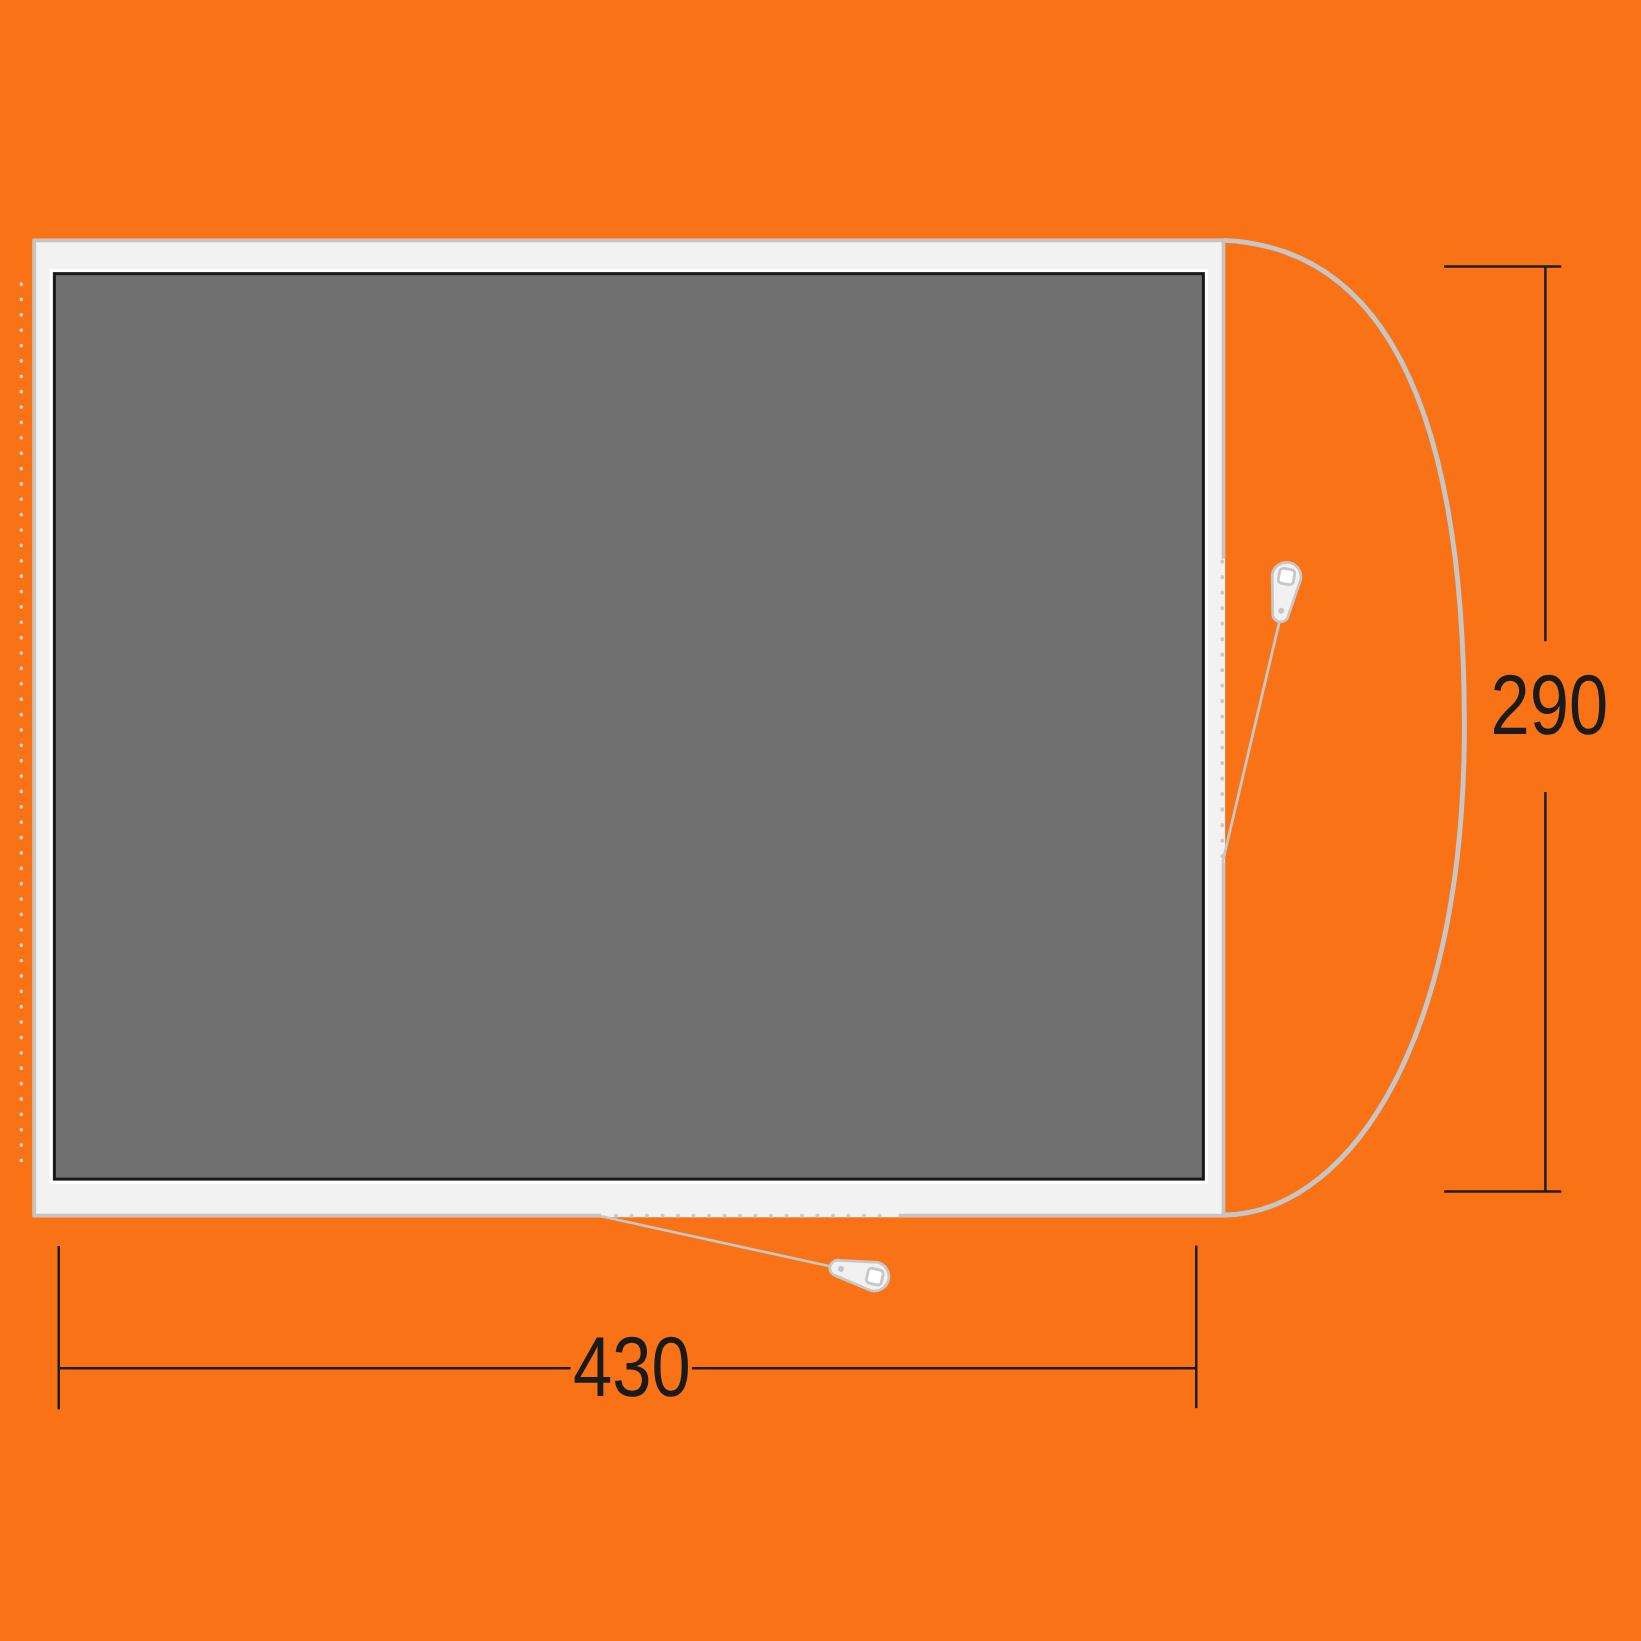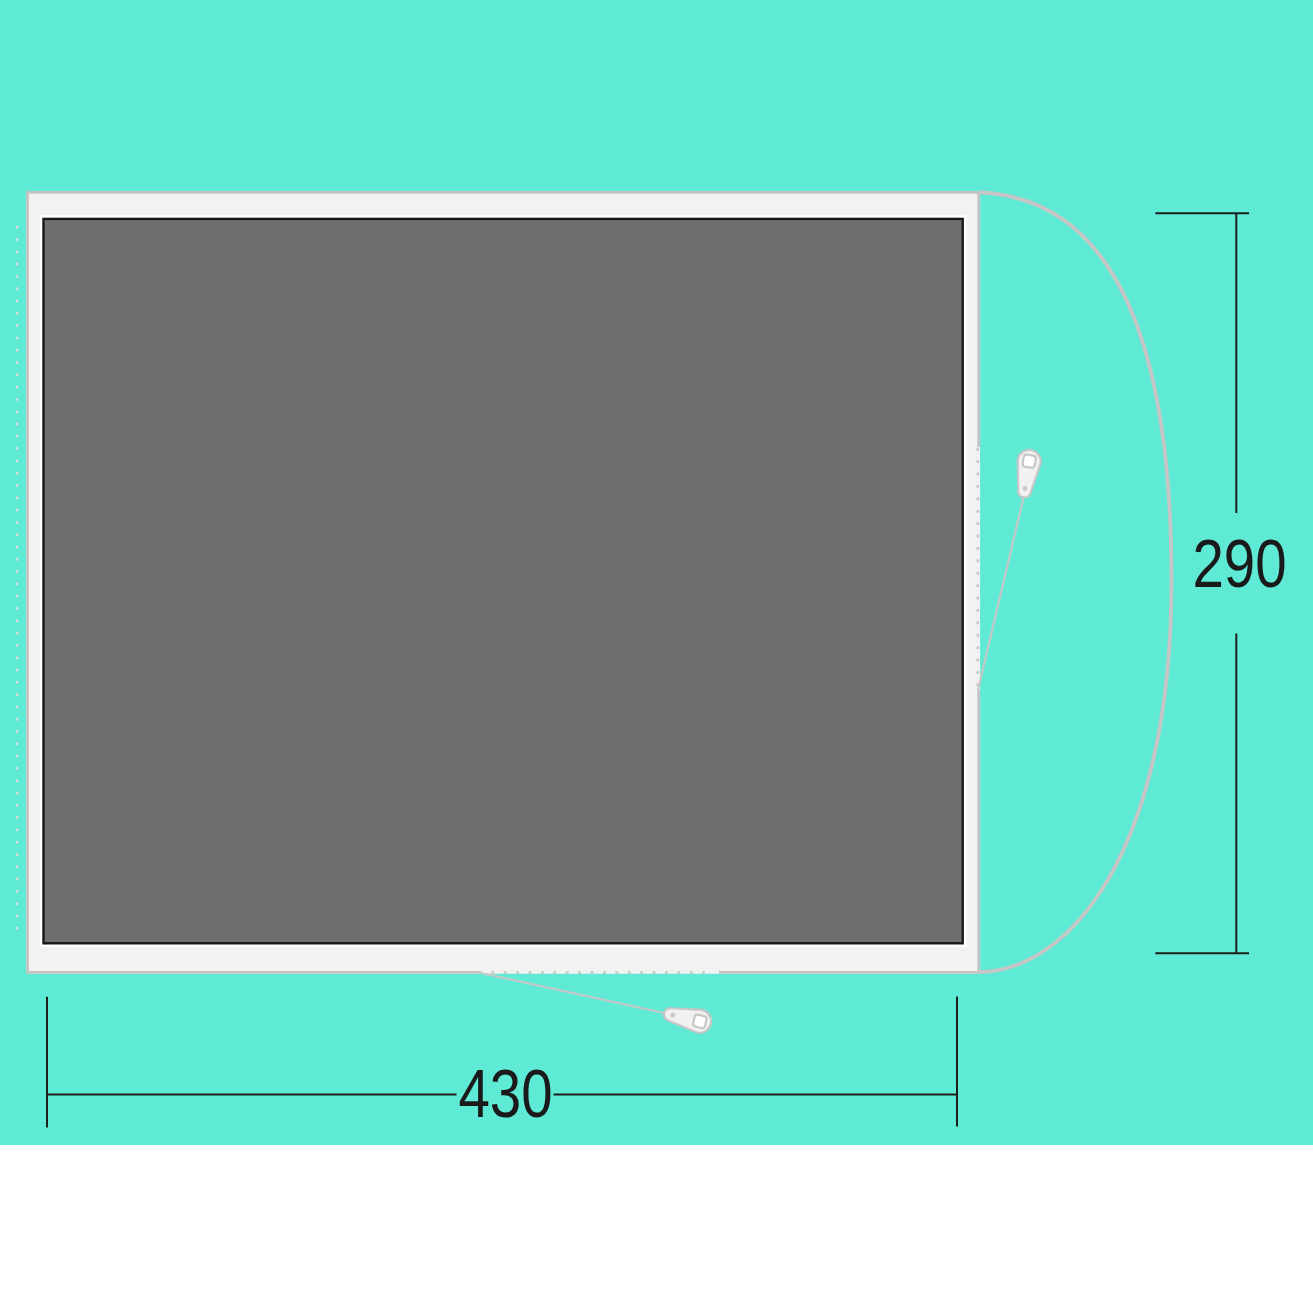--- a/index.html
+++ b/index.html
@@ -1,16 +1,16 @@
 <!DOCTYPE html>
 <html><head>
 <meta charset="utf-8">
 <style>
   html,body{margin:0;padding:0;background:#ffffff;}
-  .stage{position:relative;width:1313px;height:1145px;background:#5eead4;overflow:hidden;}
+  .stage{position:relative;width:1313px;height:1313px;background:#f97316;overflow:hidden;}
   svg{position:absolute;left:0;top:0;}
   text{font-family:"Liberation Sans", sans-serif;fill:#1a1a1a;}
 </style>
 </head>
 <body>
 <div class="stage">
 <svg width="1313" height="1313" viewBox="0 0 1313 1313">
 
   <rect x="26.1" y="190.9" width="954" height="782.9" rx="3" fill="#f2f2f2"></rect>
 

